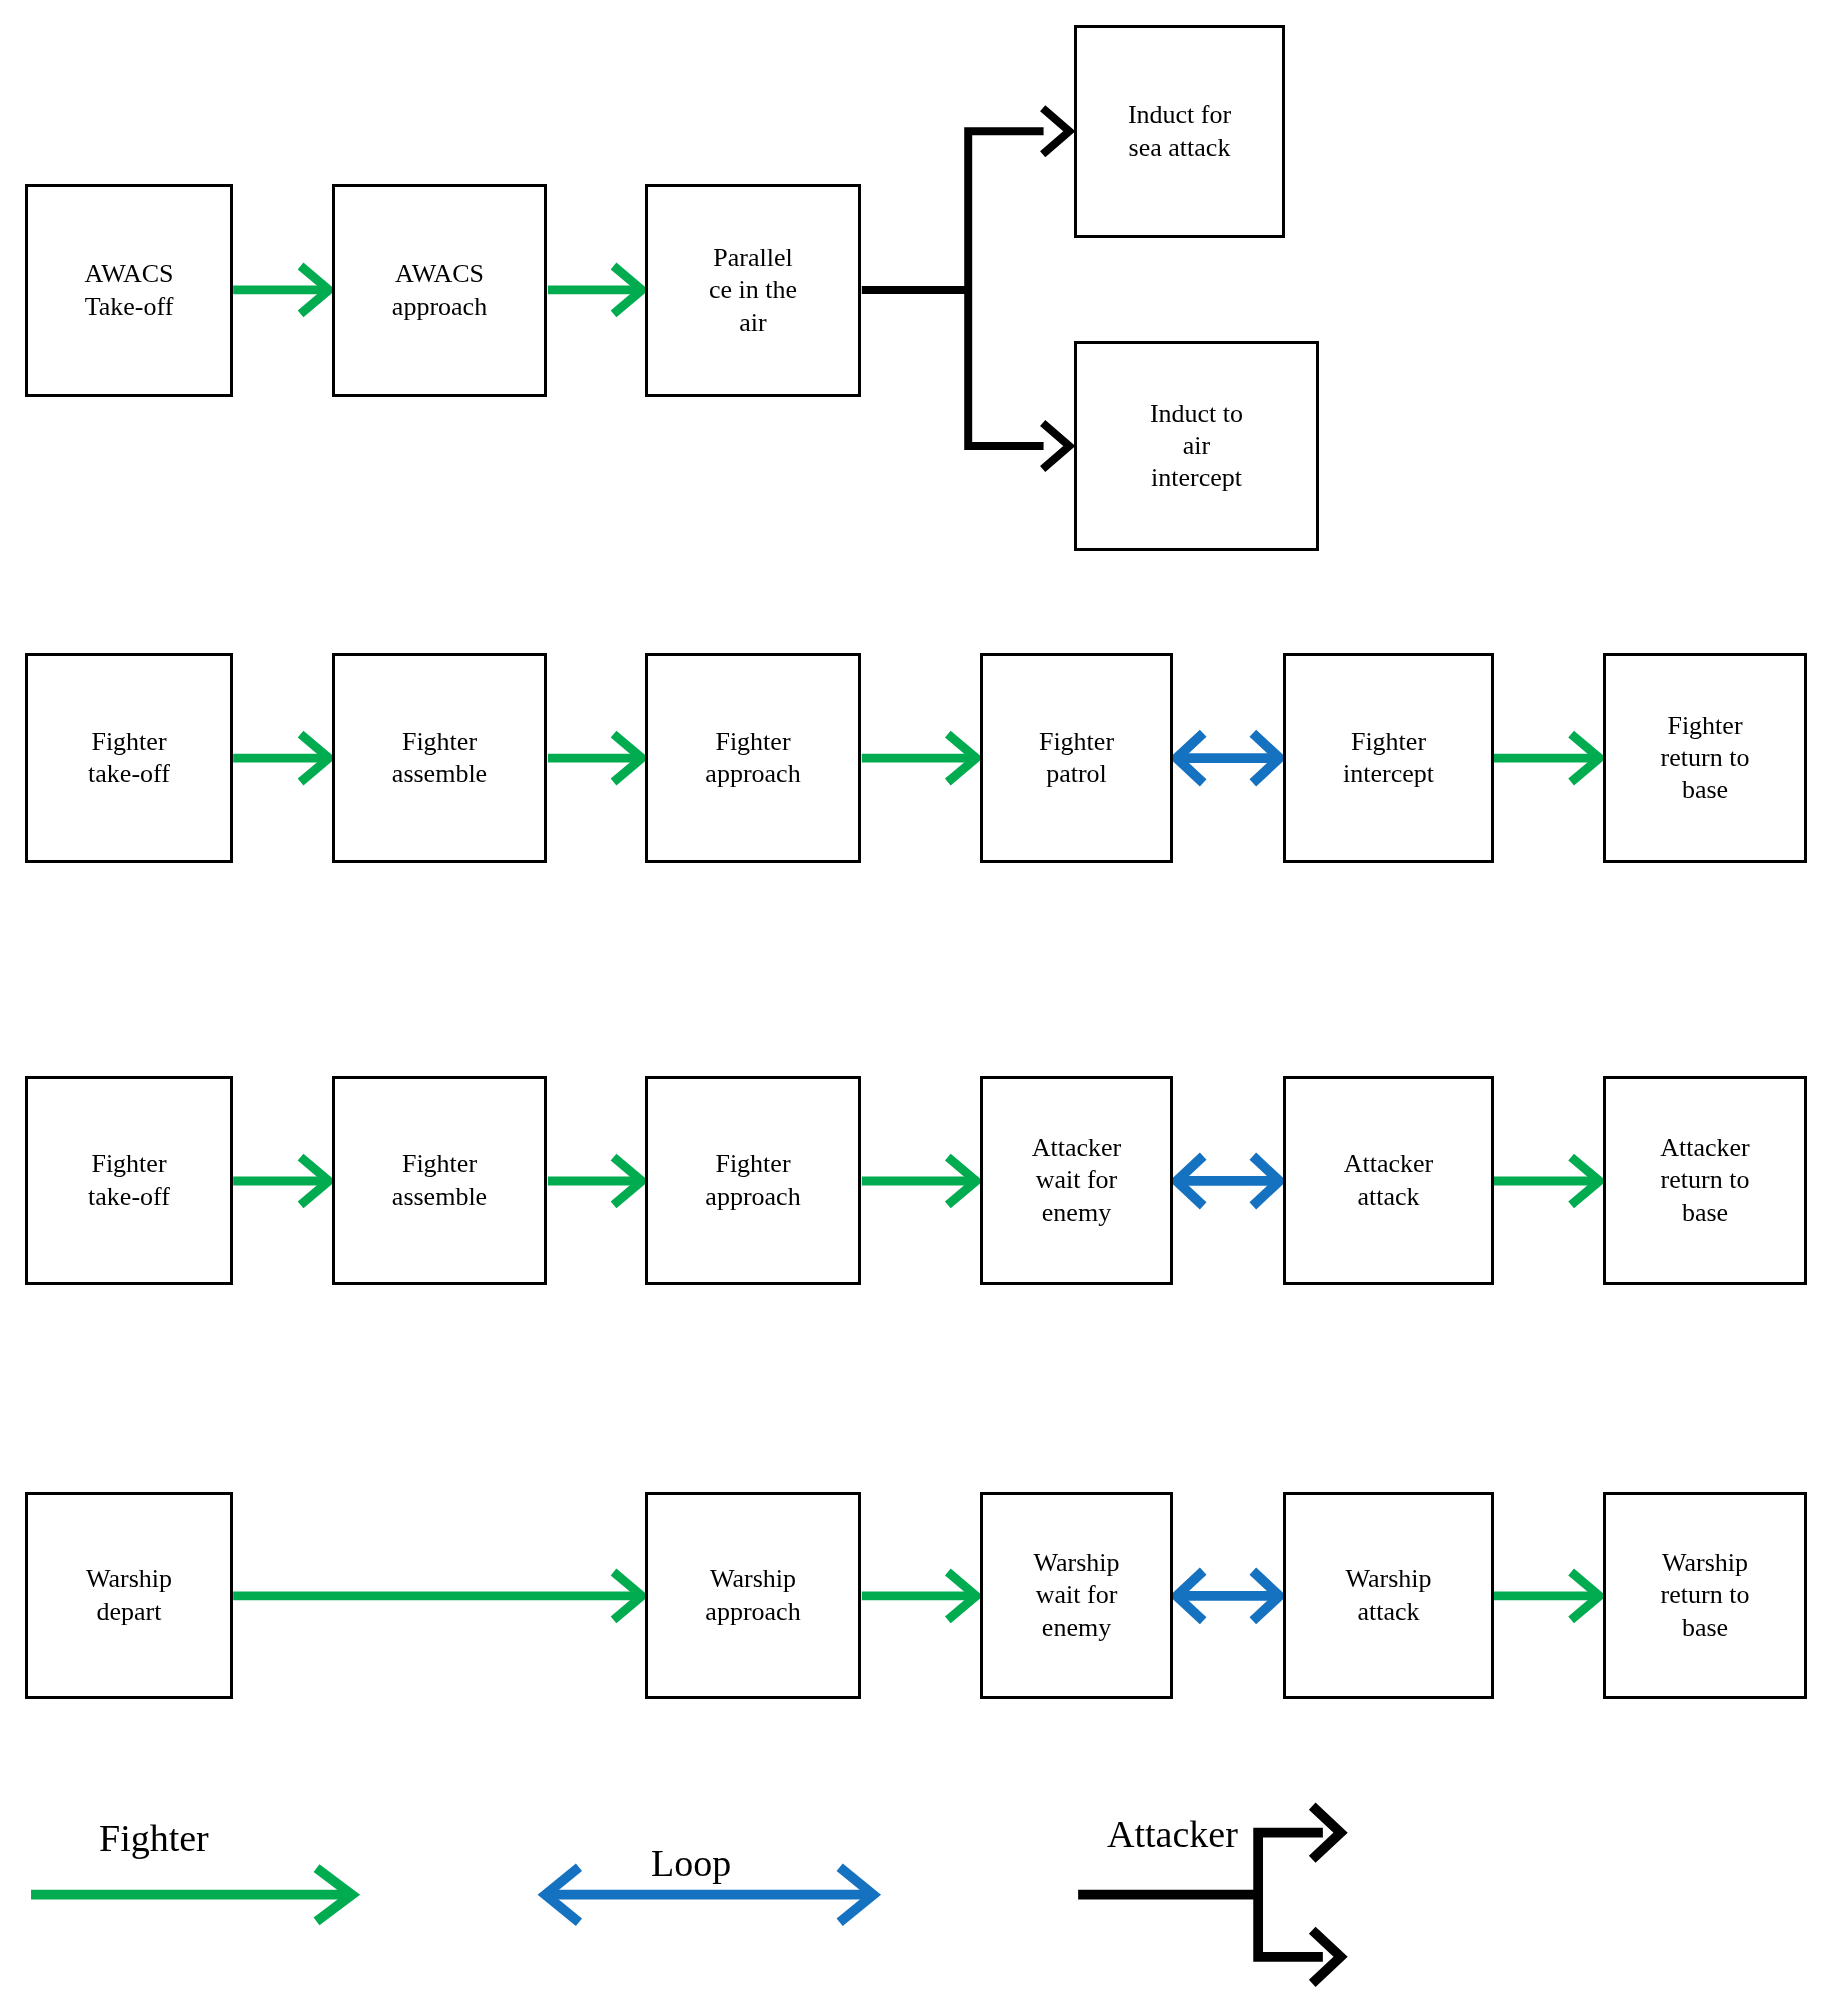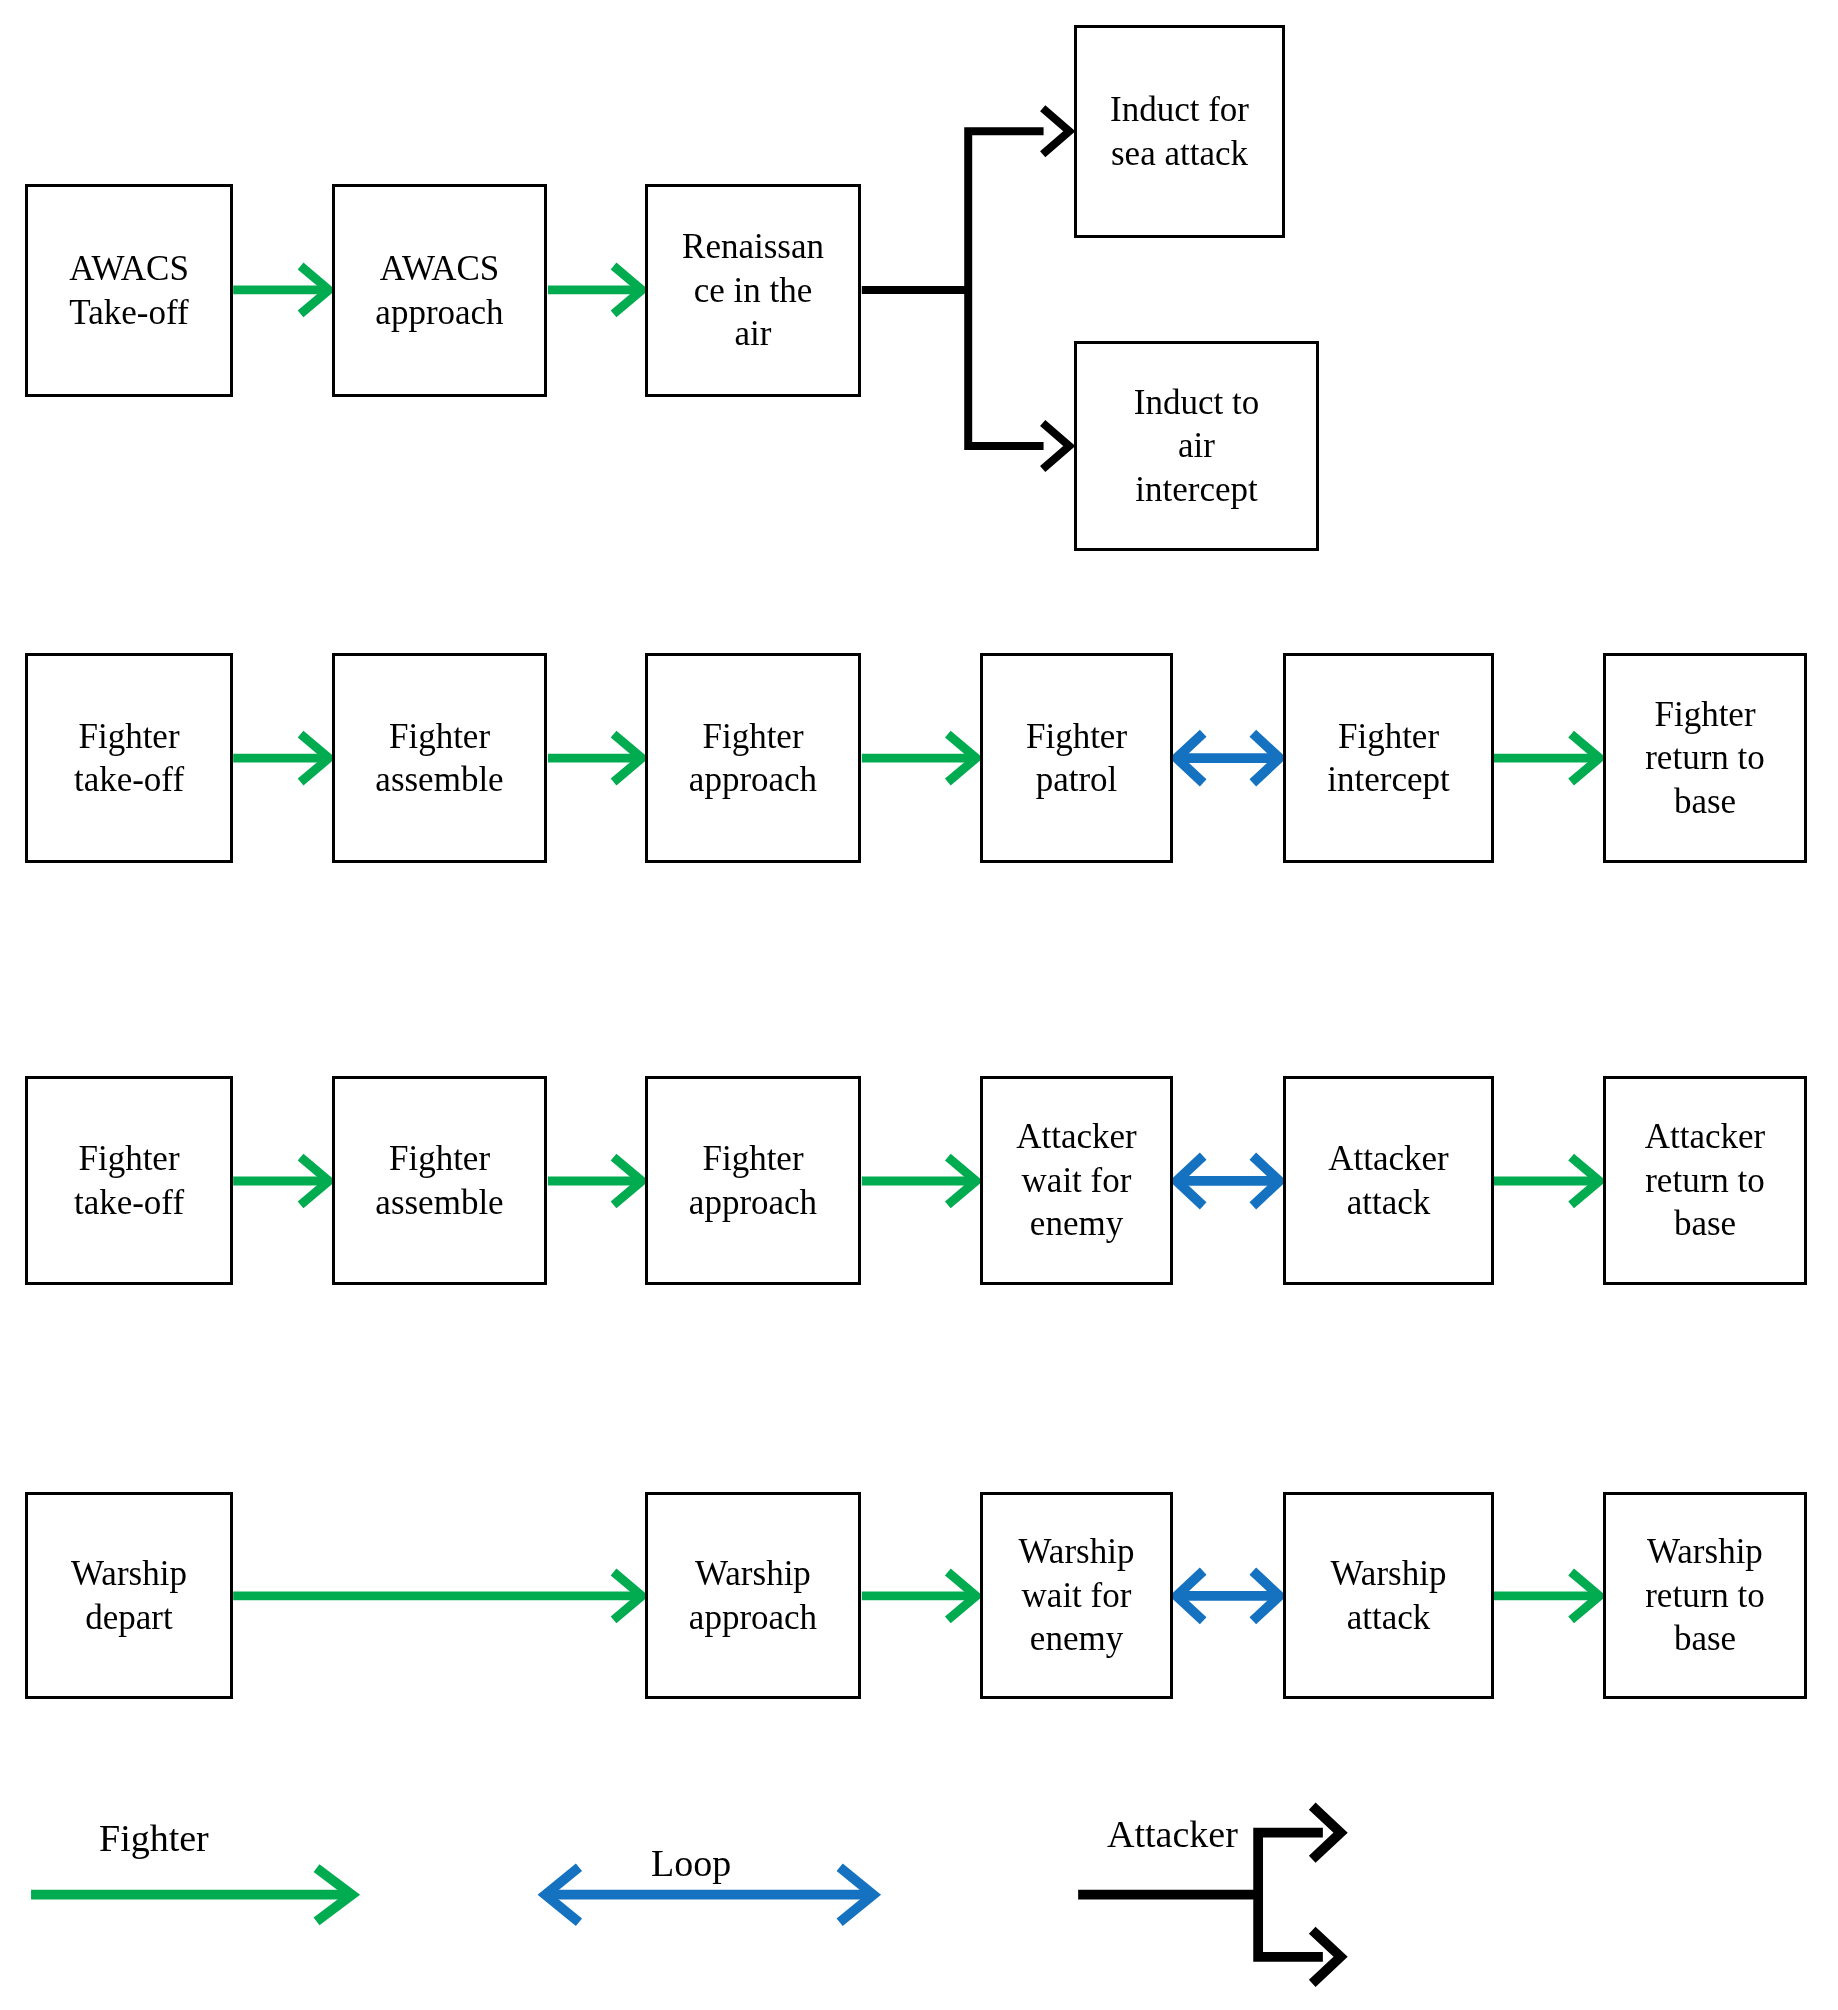--- a/index.html
+++ b/index.html
@@ -10,21 +10,21 @@
     color:var(--text,#000000);
   }
   .stage{position:absolute;left:0;top:0;width:1838px;height:2010px}
   svg.wires{position:absolute;left:0;top:0;display:block}
   .node{
     position:absolute;box-sizing:border-box;
     border:3.5px solid var(--border,#000000);
     background:#ffffff;
     display:flex;align-items:center;justify-content:center;
     text-align:center;white-space:pre-line;
-    font-size:35px;line-height:1.24;color:var(--text,#000000);
+    font-size:26px;line-height:1.24;color:var(--text,#000000);
   }
   .legend-label{
     position:absolute;font-size:38px;color:var(--text,#000000);
     white-space:nowrap;
   }
   .seq{stroke:var(--sequence,#00AC4F);stroke-width:10;fill:none;stroke-linejoin:miter}
   .seq.thick{stroke-width:11}
   .loopw{stroke:var(--loop,#1572C0);stroke-width:11;fill:none;stroke-linejoin:miter}
   .parw{stroke:var(--parallel,#000000);stroke-width:9;fill:none;stroke-linejoin:miter}
   .parw.head{stroke-width:11}
@@ -128,21 +128,21 @@
       <polyline points="1492,2067 1419,2067 1419,2207 1492,2207"></polyline>
       <polyline points="1480,2037 1512,2067 1480,2097"></polyline>
       <polyline points="1480,2177 1512,2207 1480,2237"></polyline>
     </g>
   </svg>
 
   <div class="node" style="left:25px;top:184px;width:208px;height:213px">AWACS
 Take-off</div>
   <div class="node" style="left:332px;top:184px;width:215px;height:213px">AWACS
 approach</div>
-  <div class="node" style="left:645px;top:184px;width:216px;height:213px">Renaissan
+  <div class="node" style="left:645px;top:184px;width:216px;height:213px">Parallel
 ce in the
 air</div>
   <div class="node" style="left:1074px;top:25px;width:211px;height:213px">Induct for
 sea attack</div>
   <div class="node" style="left:1074px;top:341px;width:245px;height:210px">Induct to
 air
 intercept</div>
 
   <div class="node" style="left:25px;top:653px;width:208px;height:210px">Fighter
 take-off</div>

